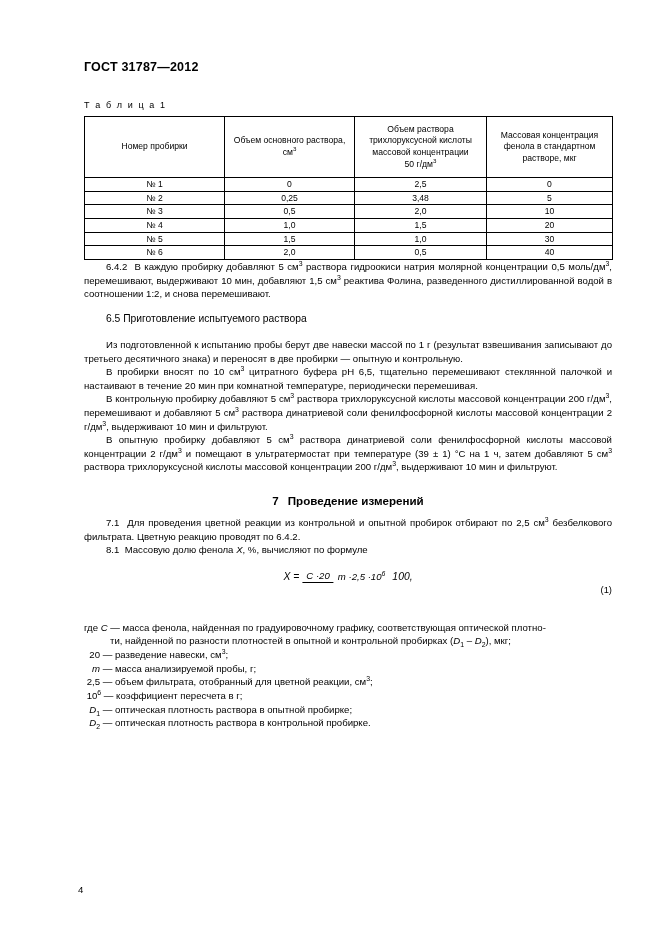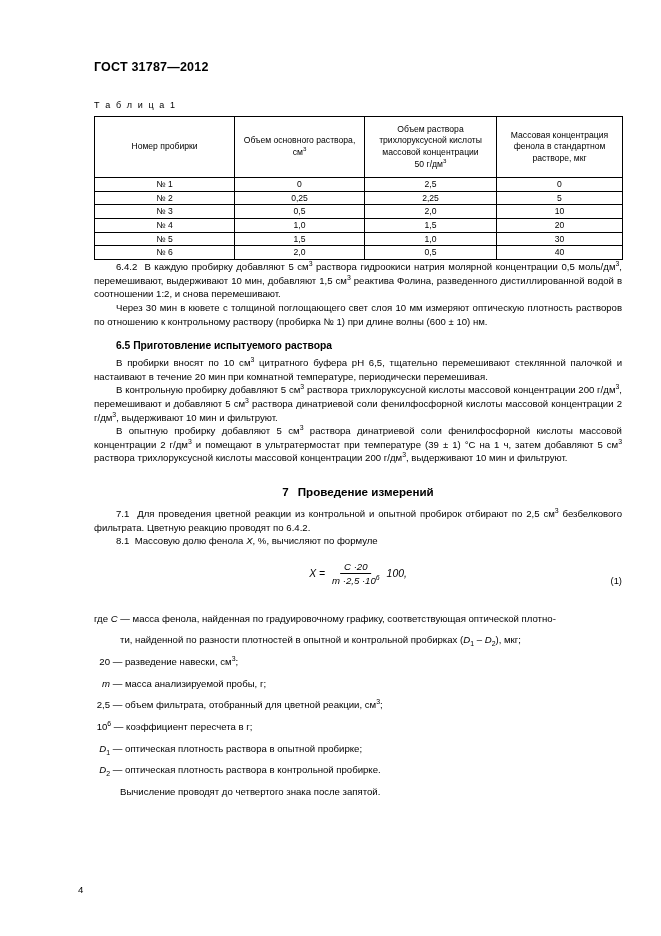--- a/index.html
+++ b/index.html
@@ -16,21 +16,21 @@
   }
   .page {
     position: absolute;
     left: 0; top: 0;
     width: 661px;
     height: 936px;
     overflow: hidden;
   }
   .content {
     position: absolute;
-    left: 94px;
+    left: 84px;
     top: 60px;
     width: 528px;
   }
   .doc-header {
     font-size: 12.5px;
     font-weight: bold;
     letter-spacing: 0.2px;
     margin-bottom: 26px;
   }
   .table-caption {
@@ -79,22 +79,22 @@
     font-size: 9.6px;
     line-height: 1.42;
     text-align: justify;
     margin: 0;
     text-indent: 22px;
   }
   .gap-top { margin-top: 12px; }
   .gap-sm { margin-top: 3px; }
   h3.sec {
     font-size: 10.3px;
-    font-weight: bold;
-    margin: 12px 0 5px 0;
+    font-weight: normal;
+    margin: 12px 0 14px 0;
     text-indent: 22px;
   }
   h2.bigsec {
     font-size: 11.6px;
     font-weight: bold;
     margin: 20px 0 9px 0;
     text-align: center;
   }
   h2.bigsec .num { margin-right: 9px; }
   .formula-wrap {
@@ -106,21 +106,20 @@
     position: absolute;
     left: 50%;
     transform: translateX(-50%);
     display: flex;
     align-items: center;
     font-size: 10.4px;
     font-style: italic;
   }
   .frac {
     display: inline-flex;
-    flex-direction: column;
     align-items: center;
     margin: 0 3px;
   }
   .frac .top {
     padding: 0 4px 1px 4px;
     border-bottom: 1px solid #000;
     font-size: 9.6px;
   }
   .frac .bot {
     padding: 1px 4px 0 4px;
@@ -134,21 +133,20 @@
     font-style: normal;
   }
   .deflist {
     font-size: 9.6px;
     line-height: 1.42;
     margin-top: 2px;
   }
   .defline {
     display: block;
     text-align: justify;
-    margin-top: 8px;
   }
   .defline.hang {
     padding-left: 26px;
     text-indent: -26px;
   }
   .defline.cont {
     padding-left: 26px;
     text-indent: 0;
   }
   .ital { font-style: italic; }
@@ -188,21 +186,21 @@
       <tbody>
         <tr>
           <td>№ 1</td>
           <td>0</td>
           <td>2,5</td>
           <td>0</td>
         </tr>
         <tr>
           <td>№ 2</td>
           <td>0,25</td>
-          <td>2,25</td>
+          <td>3,48</td>
           <td>5</td>
         </tr>
         <tr>
           <td>№ 3</td>
           <td>0,5</td>
           <td>2,0</td>
           <td>10</td>
         </tr>
         <tr>
           <td>№ 4</td>
@@ -220,25 +218,25 @@
           <td>№ 6</td>
           <td>2,0</td>
           <td>0,5</td>
           <td>40</td>
         </tr>
       </tbody>
     </table>
 
     <p class="body gap-top">6.4.2&nbsp; В каждую пробирку добавляют 5 см<sup>3</sup> раствора гидроокиси натрия молярной концентрации 0,5 моль/дм<sup>3</sup>, перемешивают, выдерживают 10 мин, добавляют 1,5 см<sup>3</sup> реактива Фолина, разведенного дистиллированной водой в соотношении 1:2, и снова перемешивают.</p>
 
-    <p class="body gap-sm">Через 30 мин в кювете с толщиной поглощающего свет слоя 10 мм измеряют оптическую плотность растворов по отношению к контрольному раствору (пробирка № 1) при длине волны (600 ± 10) нм.</p>
 
 
     <h3 class="sec">6.5  Приготовление испытуемого раствора</h3>
 
+    <p class="body">Из подготовленной к испытанию пробы берут две навески массой по 1 г (результат взвешивания записывают до третьего десятичного знака) и переносят в две пробирки — опытную и контрольную.</p>
 
     <p class="body gap-sm">В пробирки вносят по 10 см<sup>3</sup> цитратного буфера рН 6,5, тщательно перемешивают стеклянной палочкой и настаивают в течение 20 мин при комнатной температуре, периодически перемешивая.</p>
 
     <p class="body gap-sm">В контрольную пробирку добавляют 5 см<sup>3</sup> раствора трихлоруксусной кислоты массовой концентрации 200 г/дм<sup>3</sup>, перемешивают и добавляют 5 см<sup>3</sup> раствора динатриевой соли фенилфосфорной кислоты массовой концентрации 2 г/дм<sup>3</sup>, выдерживают 10 мин и фильтруют.</p>
 
     <p class="body gap-sm">В опытную пробирку добавляют 5 см<sup>3</sup> раствора динатриевой соли фенилфосфорной кислоты массовой концентрации 2 г/дм<sup>3</sup> и помещают в ультратермостат при температуре (39 ± 1) °С на 1 ч, затем добавляют 5 см<sup>3</sup> раствора трихлоруксусной кислоты массовой концентрации 200 г/дм<sup>3</sup>, выдерживают 10 мин и фильтруют.</p>
 
     <h2 class="bigsec">
       <span class="num">7</span><span>Проведение измерений</span>
     </h2>
@@ -263,20 +261,19 @@
 
     <div class="deflist">
       <span class="defline">где <span class="ital">C</span> — масса фенола, найденная по градуировочному графику, соответствующая оптической плотно-</span>
       <span class="defline cont">ти, найденной по разности плотностей в опытной и контрольной пробирках (<span class="ital">D</span><sub>1</sub> – <span class="ital">D</span><sub>2</sub>), мкг;</span>
       <span class="defline hang">&nbsp;&nbsp;20 — разведение навески, см<sup>3</sup>;</span>
       <span class="defline hang">&nbsp;&nbsp;&nbsp;<span class="ital">m</span> — масса анализируемой пробы, г;</span>
       <span class="defline hang">&nbsp;2,5 — объем фильтрата, отобранный для цветной реакции, см<sup>3</sup>;</span>
       <span class="defline hang">&nbsp;10<sup>6</sup> — коэффициент пересчета в г;</span>
       <span class="defline hang">&nbsp;&nbsp;<span class="ital">D</span><sub>1</sub> — оптическая плотность раствора в опытной пробирке;</span>
       <span class="defline hang">&nbsp;&nbsp;<span class="ital">D</span><sub>2</sub> — оптическая плотность раствора в контрольной пробирке.</span>
-      <span class="defline cont">Вычисление проводят до четвертого знака после запятой.</span>
     </div>
 
   </div>
 
   <div class="page-num">4</div>
 
 </div>
 
 </body></html>

